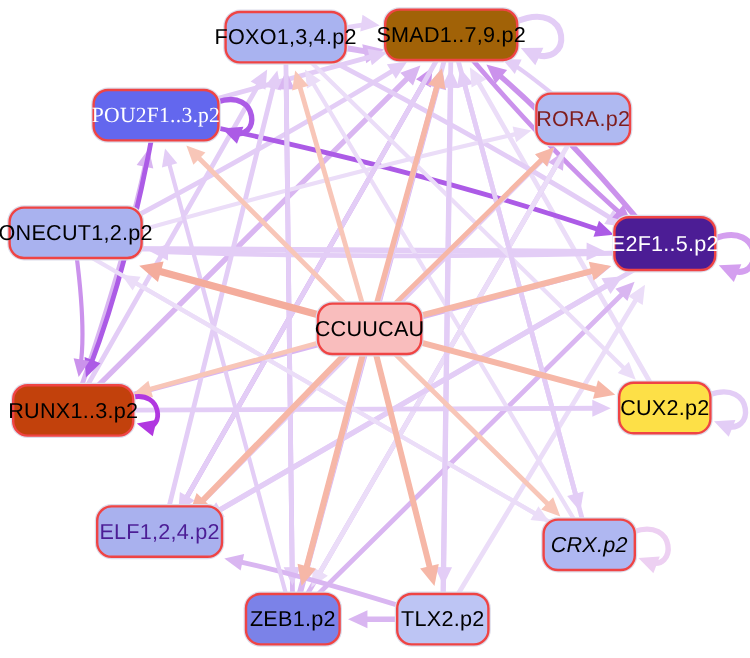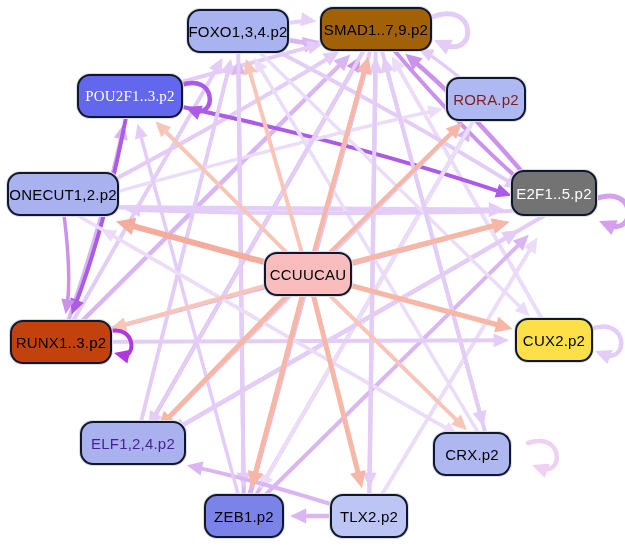--- a/index.html
+++ b/index.html
@@ -3,23 +3,23 @@
 <meta charset="utf-8">
 <style>
   html,body{margin:0;padding:0;background:#ffffff;}
   #stage{
     position:relative;width:625px;height:548px;background:#ffffff;overflow:hidden;
     font-family:"Liberation Sans","DejaVu Sans",sans-serif;
   }
   #edge-layer{position:absolute;left:0;top:0;}
   .node{
     position:absolute;display:flex;align-items:center;justify-content:center;
-    border-radius:13px;border:2px solid #0f172a;
+    border-radius:13px;border:2px solid #ef4444;
     box-shadow:0 0 0 1px #dcdcea;
-    font-size:15px;letter-spacing:0.2px;
+    font-size:18px;letter-spacing:0.2px;
     box-sizing:border-box;white-space:nowrap;cursor:pointer;
   }
 </style>
 </head>
 <body>
 
 <div id="stage">
   <svg id="edge-layer" width="625" height="548" viewBox="0 0 625 548" xmlns="http://www.w3.org/2000/svg">
       <g>
         <path fill="none" stroke="#D9B6F1" stroke-width="5" stroke-linecap="round" d="M238,31 Q307.20287724568436,43.9985299522194 311.02993989755976,43.16418817286682"></path>
@@ -273,22 +273,22 @@
         <path fill="none" stroke="#B137E0" stroke-width="4" stroke-linecap="round" d="M110,331 C136,325.68 136,358.32 122.23271148666217,354.9908193231383"></path>
         <polygon points="114,353 130.6373759254875,349.7185792232619 127.29975675328399,363.52076376996826" fill="#B137E0"></polygon>
       </g>
     </svg>
   <div id="node-layer">
       <div class="node" style="left: 187px; top: 9px; width: 102px; height: 44px; background: rgb(169, 179, 240); color: rgb(0, 0, 0);">FOXO1,3,4.p2</div>
       <div class="node" style="left: 320px; top: 7px; width: 112px; height: 44px; background: #a16207; color: rgb(0, 0, 0);">SMAD1..7,9.p2</div>
       <div class="node" style="left: 77px; top: 74px; width: 106px; height: 44px; background: rgb(99, 103, 238); color: rgb(255, 255, 255); font-family: Liberation Serif, serif;">POU2F1..3.p2</div>
       <div class="node" style="left: 446px; top: 77px; width: 80px; height: 44px; background: rgb(175, 185, 241); color: #7f1d1d;">RORA.p2</div>
       <div class="node" style="left: 7px; top: 172px; width: 112px; height: 44px; background: rgb(169, 178, 239); color: rgb(0, 0, 0);">ONECUT1,2.p2</div>
-      <div class="node" style="left: 511px; top: 170px; width: 86px; height: 46px; background: #737373; color: rgb(255, 255, 255);">E2F1..5.p2</div>
+      <div class="node" style="left: 511px; top: 180px; width: 86px; height: 46px; background: #4c1d95; color: rgb(255, 255, 255);">E2F1..5.p2</div>
       <div class="node" style="left: 264px; top: 252px; width: 88px; height: 44px; background: rgb(249, 189, 189); color: rgb(0, 0, 0);">CCUUCAU</div>
       <div class="node" style="left: 10px; top: 320px; width: 102px; height: 44px; background: #c2410c; color: rgb(0, 0, 0);">RUNX1..3.p2</div>
       <div class="node" style="left: 515px; top: 318px; width: 78px; height: 44px; background: #fde047; color: rgb(0, 0, 0);">CUX2.p2</div>
       <div class="node" style="left: 80px; top: 421px; width: 106px; height: 44px; background: rgb(169, 177, 238); color: #4c1d95;">ELF1,2,4.p2</div>
-      <div class="node" style="left: 433px; top: 432px; width: 78px; height: 44px; background: rgb(175, 183, 241); color: rgb(0, 0, 0);">CRX.p2</div>
+      <div class="node" style="left: 452px; top: 432px; width: 78px; height: 44px; background: rgb(175, 183, 241); color: rgb(0, 0, 0); font-style: italic;">CRX.p2</div>
       <div class="node" style="left: 204px; top: 494px; width: 80px; height: 44px; background: rgb(123, 130, 232); color: rgb(0, 0, 0);">ZEB1.p2</div>
       <div class="node" style="left: 330px; top: 494px; width: 78px; height: 44px; background: rgb(189, 197, 244); color: rgb(0, 0, 0);">TLX2.p2</div>
     </div>
 </div>
 
 </body></html>

